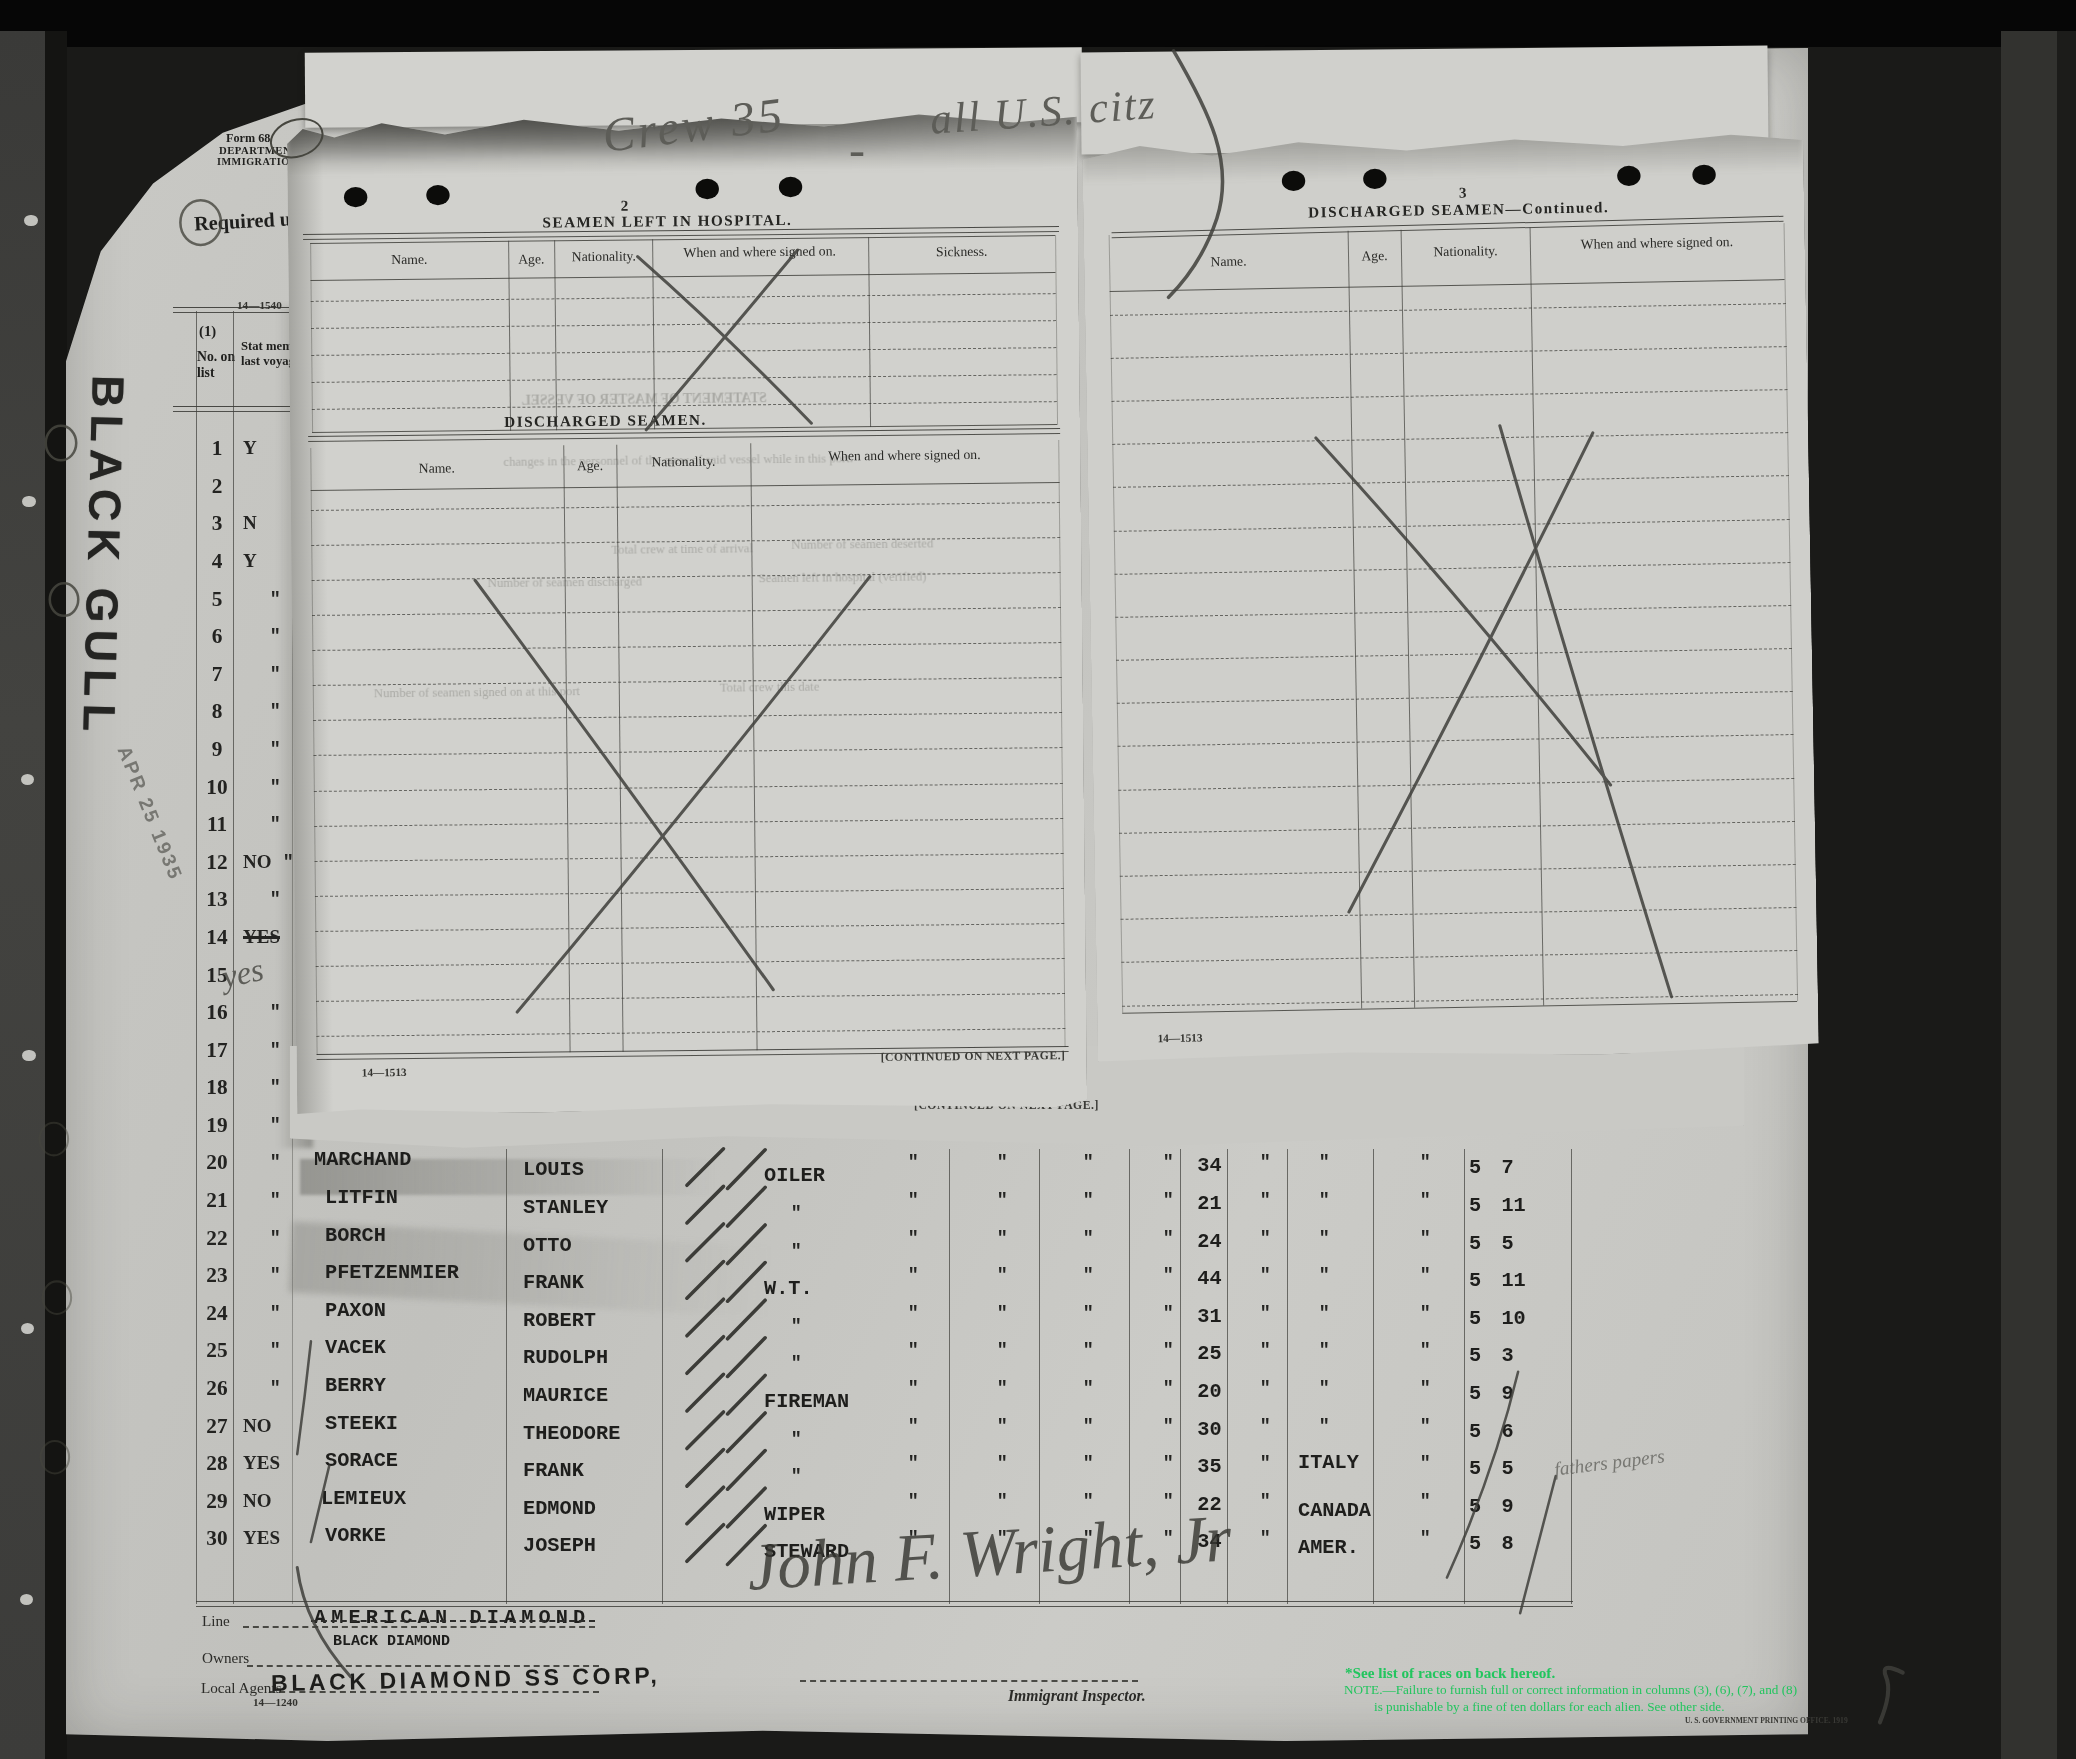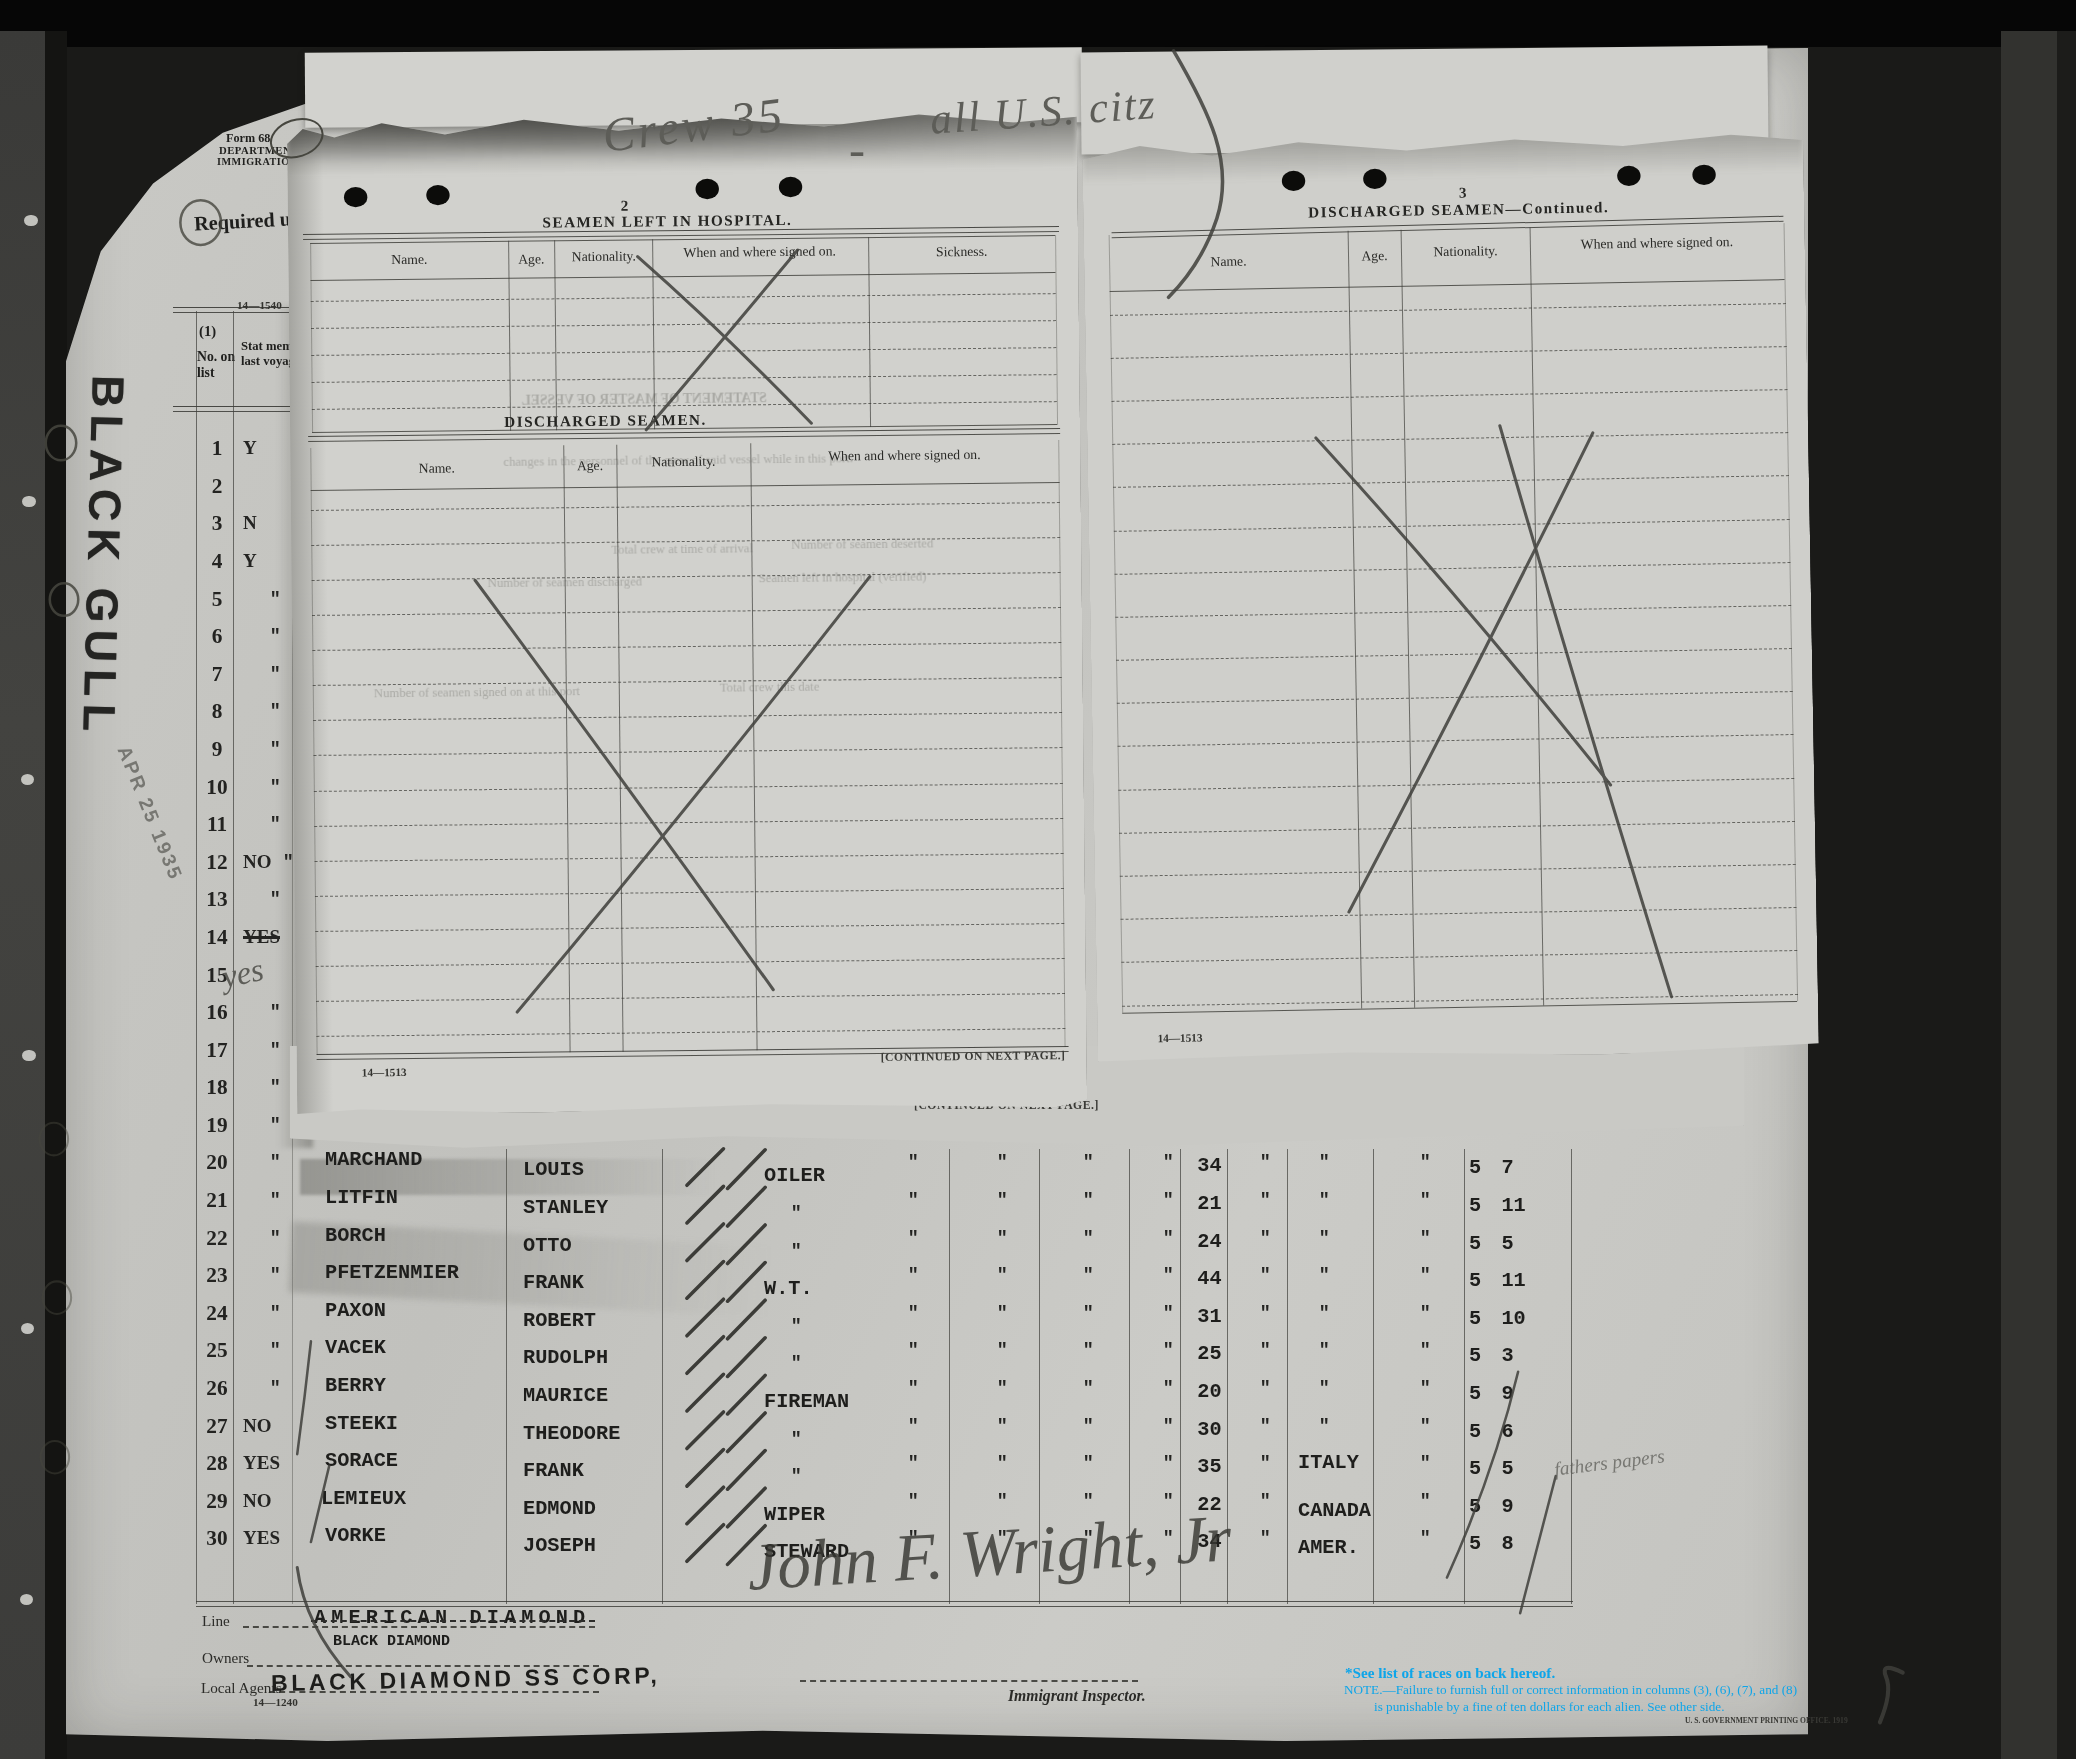--- a/index.html
+++ b/index.html
@@ -75,21 +75,21 @@
   .cell{position:absolute;white-space:pre;}
   .num{font-family:"Liberation Serif",serif;font-weight:bold;font-size:21.3px;color:#232321;width:36px;text-align:center;}
   .word{font-family:"Liberation Serif",serif;font-weight:bold;font-size:19px;color:#242422;}
   .typed{font-family:"Liberation Mono","DejaVu Sans Mono",monospace;font-weight:bold;font-size:20.3px;color:#1e1e1c;}
   .ditto{font-family:"Liberation Mono","DejaVu Sans Mono",monospace;font-weight:bold;font-size:18.3px;color:#242422;width:20.3px;text-align:center;}
   .struck{text-decoration:line-through;text-decoration-thickness:3px;}
   .hw{font-style:italic;color:#5d5d58;}
   
   .flabel{font-size:15.2px;color:#2c2c29;}
   .dotted-rule{position:absolute;height:0;border-bottom:2px dashed rgba(42,42,38,.8);}
-  .note{font-size:13.2px;color:#0ea5e9;}
+  .note{font-size:13.2px;color:#22c55e;}
   svg.marklayer{position:absolute;left:0;top:0;pointer-events:none;}
 </style>
 </head>
 <body>
 
 <div id="canvas">
 
   <div class="abs band-top"></div>
   <div class="abs margin-left"></div>
   <div class="abs margin-left2"></div>
@@ -216,21 +216,21 @@
         </div>
         <div class="urow" style="top: 1111px;">
           <span class="cell num" style="left: 199px; top: 2px;">19</span>
           <span class="cell ditto" style="left: 265px; top: 4.1px;">"</span>
         </div>
       </div>
     <div id="crew-rows" class="abs" style="left:0;top:0;">
         <div class="crow" style="top: 1148px;">
           <span class="cell num" style="left: 199px; top: 2px;">20</span>
           <span class="cell ditto" style="left: 265px; top: 4.1px;">"</span>
-          <span class="cell typed" style="left: 325px; top: 0px; text-align: right;">MARCHAND</span>
+          <span class="cell typed" style="left: 314px; top: 0px; text-align: right;">MARCHAND</span>
           <span class="cell typed" style="left: 523px; top: 10.2px;">LOUIS</span>
           <span class="cell typed" style="left: 764px; top: 16.3px;">OILER</span>
           <span class="cell ditto" style="left: 903px; top: 4.1px;">"</span>
           <span class="cell ditto" style="left: 992px; top: 4.1px;">"</span>
           <span class="cell ditto" style="left: 1078px; top: 4.1px;">"</span>
           <span class="cell ditto" style="left: 1158px; top: 4.1px;">"</span>
           <span class="cell typed" style="left: 1189px; top: 6.1px; width: 41px; text-align: center;">34</span>
           <span class="cell ditto" style="left: 1255px; top: 4.1px;">"</span>
           <span class="cell ditto" style="left: 1314px; top: 4.1px;">"</span>
           <span class="cell ditto" style="left: 1415px; top: 4.1px;">"</span>

